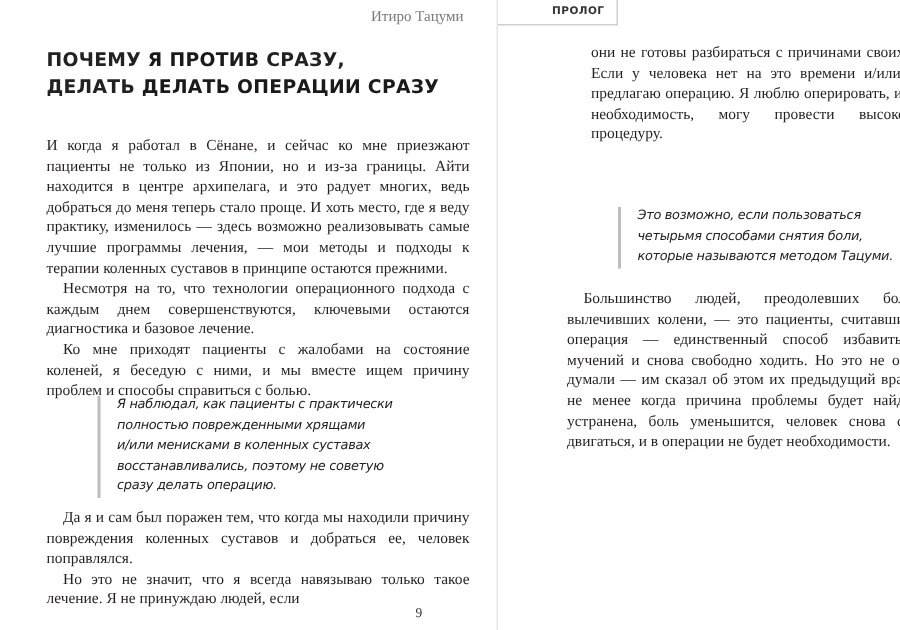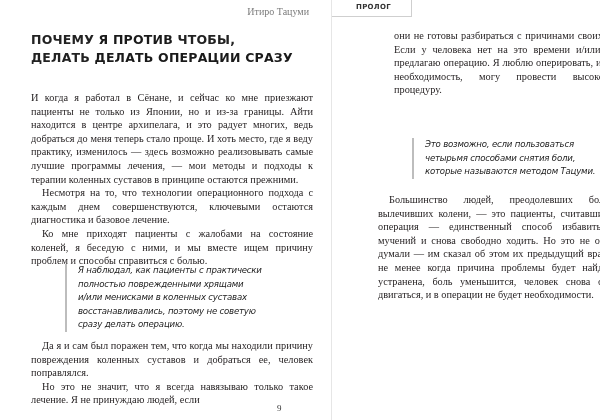--- a/index.html
+++ b/index.html
@@ -16,21 +16,21 @@
       position: absolute; top: 6px; right: 22px;
       font-family: "Liberation Serif", "DejaVu Serif", serif;
       font-size: 10px; color: #7a7a7a;
     }
     .section-tab {
       position: absolute; left: 0; top: 0; width: 80px; height: 17px;
       border: 1px solid #cfcfcf; border-top: none; border-left: none;
       box-sizing: border-box; background: #fff;
       font-family: "DejaVu Sans", "Liberation Sans", sans-serif;
       font-size: 7px; letter-spacing: 0.3px; color: #333;
-      text-align: right; padding-right: 20px; line-height: 15px; font-weight: bold;
+      text-align: right; padding-right: 8px; line-height: 15px; font-weight: bold;
     }
     .chapter-title {
       position: absolute; left: 0; top: 31px; width: 290px;
       font-family: "DejaVu Sans", "Liberation Sans", sans-serif;
       font-size: 12.5px; line-height: 18px; letter-spacing: 0.2px; color: #1a1a1a;
     }
     .chapter-title .light { font-weight: bold; color: #222; }
     .chapter-title .bold { font-weight: bold; }
     .body-text {
       position: absolute;
@@ -56,21 +56,21 @@
 </head>
 <body>
 
 <div class="spread">
 
   <div class="page left">
     <div class="running-head">Итиро Тацуми</div>
 
     <div class="chapter-title">
       <div>
-        <span class="light">ПОЧЕМУ </span><span class="bold">Я ПРОТИВ</span><span class="light"> ЧТОБЫ,</span>
+        <span class="light">ПОЧЕМУ </span><span class="bold">Я ПРОТИВ</span><span class="light"> СРАЗУ,</span>
       </div>
       <div>
         <span class="light">ДЕЛАТЬ </span><span class="bold">ДЕЛАТЬ ОПЕРАЦИИ СРАЗУ</span>
       </div>
     </div>
 
     <div class="body-text" style="left:0; top:91px; width:282px;">
       <p>И когда я работал в Сёнане, и сейчас ко мне приезжают пациенты не только из Японии, но и из-за границы. Айти находится в центре архипелага, и это радует многих, ведь добраться до меня теперь стало проще. И хоть место, где я веду практику, изменилось — здесь возможно реализовывать самые лучшие программы лечения, — мои методы и подходы к терапии коленных суставов в принципе остаются прежними.</p>
       <p class="indent">Несмотря на то, что технологии операционного подхода с каждым днем совершенствуются, ключевыми остаются диагностика и базовое лечение.</p>
       <p class="indent">Ко мне приходят пациенты с жалобами на состояние коленей, я беседую с ними, и мы вместе ищем причину проблем и способы справиться с болью.</p>

